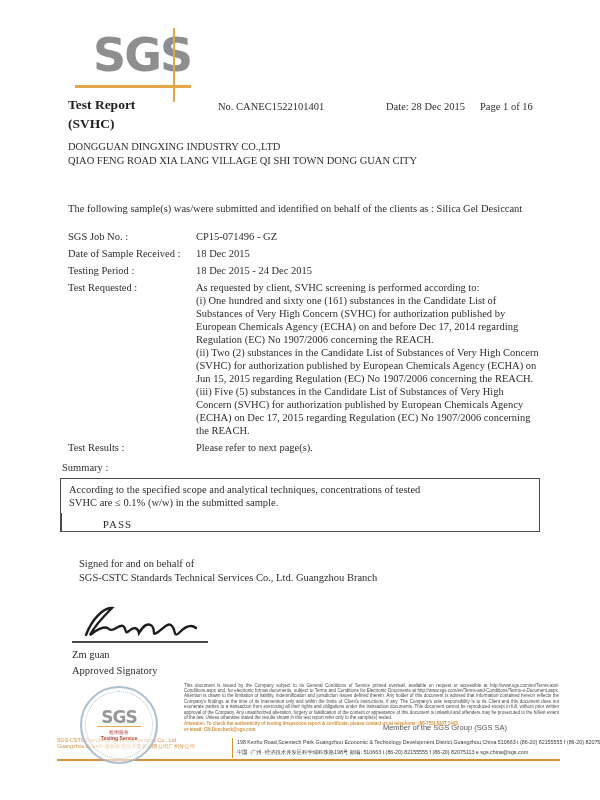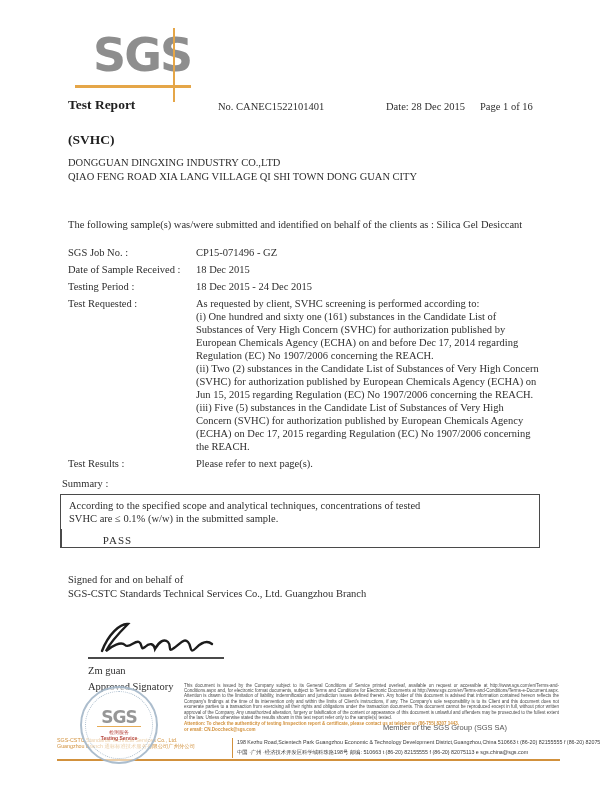--- a/index.html
+++ b/index.html
@@ -11,43 +11,43 @@
   .logo-wrap { position:absolute; left:75px; top:24px; width:120px; height:80px; }
   .logo-text { position:absolute; left:18px; top:4px; font-size:46px; font-weight:bold; letter-spacing:-2px; color:#8e8e8e; font-family:"DejaVu Sans", sans-serif; }
   .logo-hline { position:absolute; left:0; top:61px; width:116px; height:3px; background:#e5a648; }
   .logo-vline { position:absolute; left:98px; top:4px; width:2px; height:74px; background:#e5a648; }
 
   
   .content { position:absolute; left:68px; top:97px; width:472px; font-size:10.5px; line-height:13px;font-family:Liberation Serif, serif; }
   .title-row { display:flex; align-items:flex-start; }
   .title-block { width:150px; }
   .doc-title { font-size:13.5px; font-weight:bold; color:#1f1f1f; line-height:15px; }
-  .doc-subtitle { font-size:13.5px; font-weight:bold; color:#1f1f1f; line-height:15px; margin-top:20px; }
+  .doc-subtitle { font-size:13.5px; font-weight:bold; color:#1f1f1f; line-height:15px; margin-top:4px; }
   .meta { padding-top:3px; font-size:10.5px; color:#2e2e2e; }
   .meta-no { width:168px; }
   .meta-date { width:94px; }
   .meta-page { flex:1; }
 
   .client { margin-top:9px; line-height:13.5px; }
 
   .sample-intro { margin-top:35px; }
 
   .fields { margin-top:15px; }
   .frow { display:flex; margin-bottom:4px; }
   .frow .lbl { width:128px; flex-shrink:0; }
   .frow .val { flex:1; white-space:pre-line; }
 
   .summary-label { margin-top:7px; margin-left:-6px; }
   .summary-table { margin-top:4px; margin-left:-8px; width:480px; border:1px solid #4a4a4a; display:flex; min-height:42px;flex-direction:column; }
   .summary-cell-text { flex:1; padding:4px 8px; white-space:pre-line; }
   .summary-cell-verdict { width:100px; border-left:1px solid #4a4a4a; text-align:center; padding-top:5px; font-size:11px; letter-spacing:1px;padding-left:12px; }
 
-  .signed-block { margin-top:25px; line-height:14px; }
+  .signed-block { margin-top:25px; line-height:14px;margin-left:11px; }
 
-  .signature-area { margin-top:14px; margin-left:20px; width:140px; }
+  .signature-area { margin-top:14px; margin-left:4px; width:140px; }
   .signature-svg { display:block; margin-left:8px; }
   .signature-line { width:136px; height:2px; background:#4a4a4a; margin-top:-4px; }
   .sig-name { margin-top:5px; }
   .sig-title { margin-top:3px; }
 
   
   .stamp { position:absolute; left:80px; top:686px; width:78px; height:78px; border-radius:50%; border:2px solid #a5b8c9; opacity:0.92; background:rgba(255,255,255,0.6); z-index:3; }
   .stamp-inner { position:absolute; left:3px; top:3px; right:3px; bottom:3px; border-radius:50%; border:1px dotted #a5b8c9; text-align:center; }
   .stamp-logo { margin-top:17px; font-size:17px; font-weight:bold; letter-spacing:-1px; color:#8e8e8e; font-family:"DejaVu Sans", sans-serif; line-height:17px; position:relative; }
   .stamp-hline { width:44px; height:1px; background:#e5a648; margin:0 auto; }

